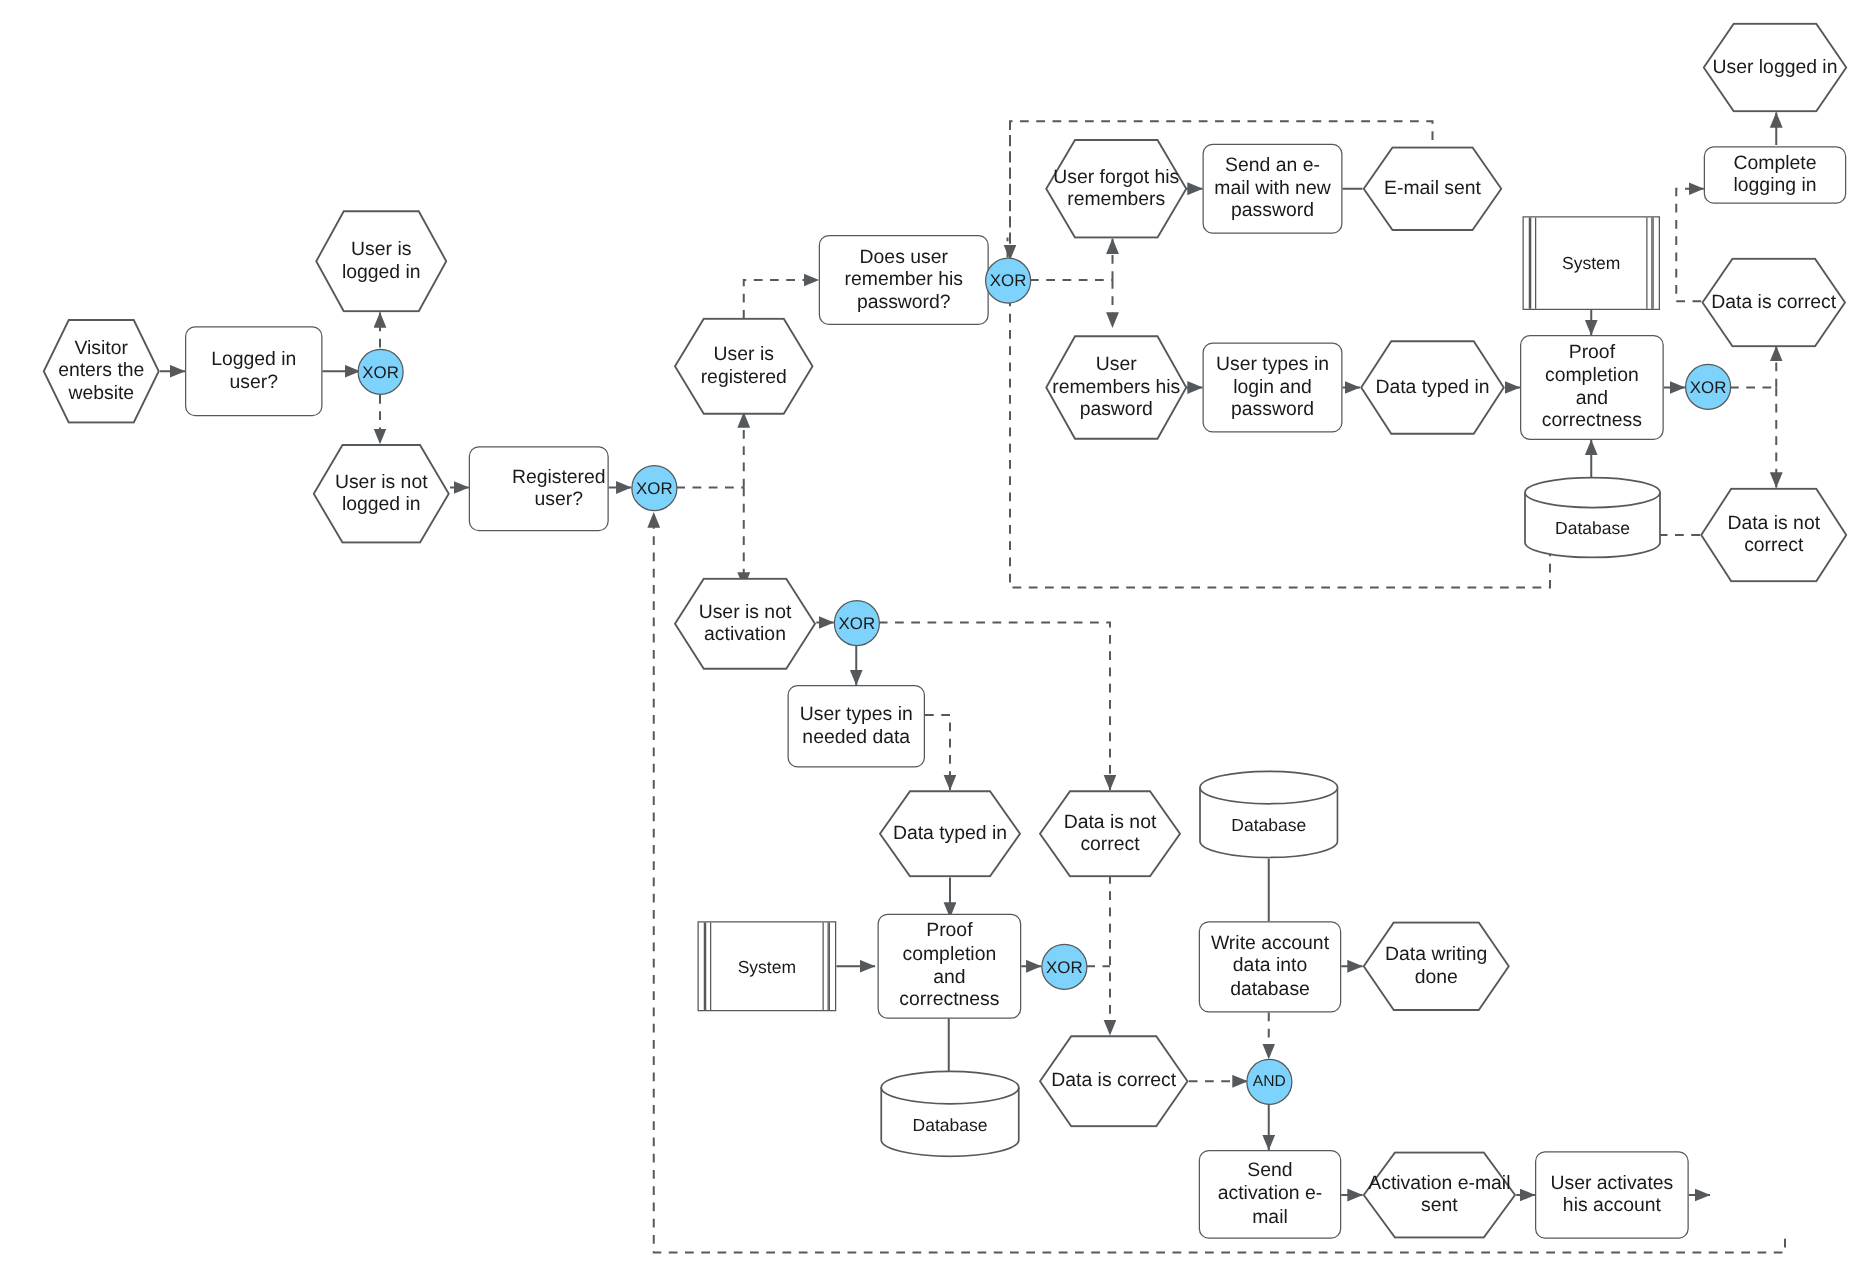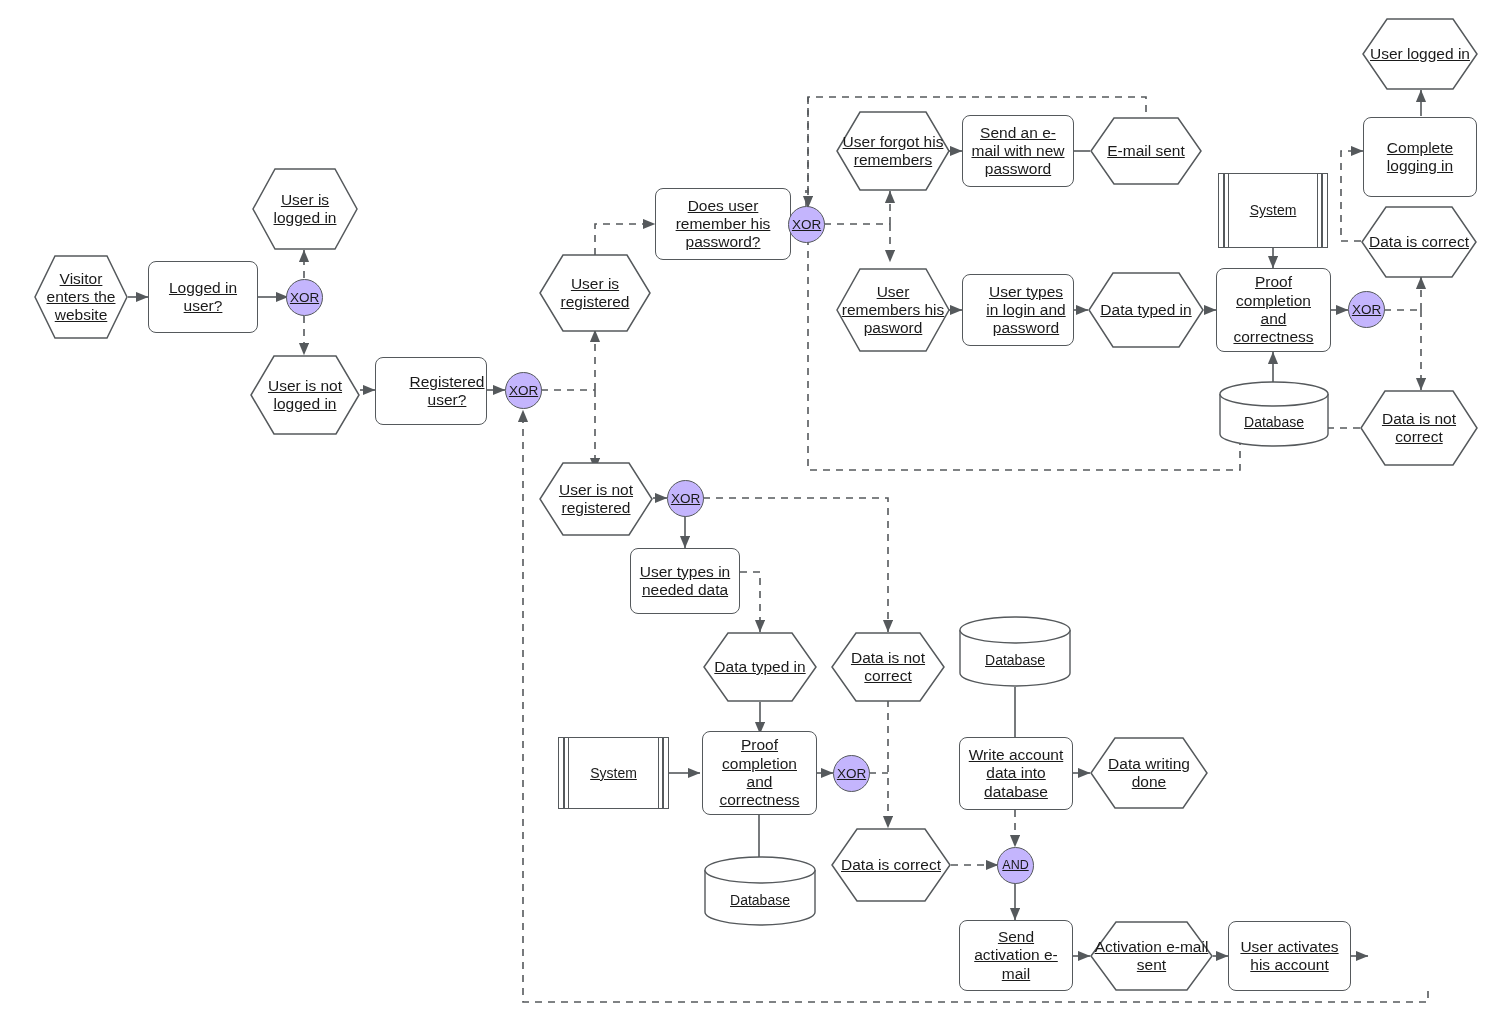--- a/index.html
+++ b/index.html
@@ -1,28 +1,28 @@
 <!DOCTYPE html>
 <html><head>
 <meta charset="utf-8">
 <style>
   html,body{margin:0;padding:0;background:#ffffff;}
   body{width:1500px;height:1021px;font-family:"Liberation Sans",sans-serif;}
   #canvas{position:relative;width:1500px;height:1021px;overflow:hidden;background:#fff;}
   svg#wires{position:absolute;left:0;top:0;width:1500px;height:1021px;pointer-events:none;}
   .node{position:absolute;box-sizing:border-box;display:flex;align-items:center;justify-content:center;text-align:center;color:#1a1a1a;}
-  .node .lbl{display:block;line-height:1.18;padding:0 4px;text-decoration:underline;}
+  .node .lbl{display:block;line-height:1.18;padding:0 4px;}
   
   .func{border:1.4px solid #55595c;border-radius:8px;background:#fff;font-size:15.5px;}
   
   .evt{background:transparent;font-size:15.5px;}
   .evt .hexbg{position:absolute;left:0;top:0;width:100%;height:100%;}
   .evt .lbl{position:relative;z-index:2;}
   
-  .conn{border:1.4px solid #55595c;border-radius:50%;background:#c4b5fd;font-size:13.5px;}
+  .conn{border:1.4px solid #55595c;border-radius:50%;background:#7dd3fc;font-size:13.5px;}
   
   .db{background:transparent;font-size:14px;}
   .db .cylbg{position:absolute;left:0;top:0;width:100%;height:100%;}
   .db .lbl{position:relative;z-index:2;}
   
   .sys{border:1.2px solid #55595c;background:#fff;font-size:14px;}
   .sys::before,.sys::after{content:"";position:absolute;top:0;bottom:0;width:0;border-left:1.2px solid #55595c;border-right:1.2px solid #55595c;}
   .sys::before{left:4px;}
   .sys::after{right:4px;}
   .sys .innerbar-l,.sys .innerbar-r{position:absolute;top:0;bottom:0;width:0;border-left:1.2px solid #55595c;}
@@ -165,21 +165,21 @@
     <svg class="hexbg" viewBox="0 0 112 78" preserveAspectRatio="none">
         <polygon points="24,1 88,1 111,39 88,77 24,77 1,39" fill="#fff" stroke="#55595c" stroke-width="1.5"></polygon>
       </svg>
     <span class="lbl">User is registered</span>
   </div>
 
   <div class="node evt" style="left:539px;top:462px;width:114px;height:74px;">
     <svg class="hexbg" viewBox="0 0 114 74" preserveAspectRatio="none">
         <polygon points="24,1 90,1 113,37 90,73 24,73 1,37" fill="#fff" stroke="#55595c" stroke-width="1.5"></polygon>
       </svg>
-    <span class="lbl">User is not registered</span>
+    <span class="lbl">User is not activation</span>
   </div>
 
   <div class="node func" style="left:655px;top:188px;width:136px;height:72px;">
     <span class="lbl">Does user remember his password?</span>
   </div>
 
   <div class="node conn" style="left:788px;top:206px;width:37px;height:37px;">
     <span class="lbl">XOR</span>
   </div>
 
@@ -201,21 +201,21 @@
     <span class="lbl">E-mail sent</span>
   </div>
 
   <div class="node evt" style="left:836px;top:268px;width:114px;height:84px;">
     <svg class="hexbg" viewBox="0 0 114 84" preserveAspectRatio="none">
         <polygon points="24,1 90,1 113,42 90,83 24,83 1,42" fill="#fff" stroke="#55595c" stroke-width="1.5"></polygon>
       </svg>
     <span class="lbl">User remembers his pasword</span>
   </div>
 
-  <div class="node func" style="left:962px;top:274px;width:112px;height:72px;padding-left:16px;">
+  <div class="node func" style="left:962px;top:274px;width:112px;height:72px;">
     <span class="lbl">User types in login and password</span>
   </div>
 
   <div class="node evt" style="left:1088px;top:272px;width:116px;height:76px;">
     <svg class="hexbg" viewBox="0 0 116 76" preserveAspectRatio="none">
         <polygon points="25,1 91,1 115,38 91,75 25,75 1,38" fill="#fff" stroke="#55595c" stroke-width="1.5"></polygon>
       </svg>
     <span class="lbl">Data typed in</span>
   </div>
 
@@ -248,21 +248,21 @@
     <span class="lbl">Data is correct</span>
   </div>
 
   <div class="node evt" style="left:1360px;top:390px;width:118px;height:76px;">
     <svg class="hexbg" viewBox="0 0 118 76" preserveAspectRatio="none">
         <polygon points="25,1 93,1 117,38 93,75 25,75 1,38" fill="#fff" stroke="#55595c" stroke-width="1.5"></polygon>
       </svg>
     <span class="lbl">Data is not correct</span>
   </div>
 
-  <div class="node func" style="left:1363px;top:117px;width:114px;height:80px;">
+  <div class="node func" style="left:1363px;top:117px;width:114px;height:46px;">
     <span class="lbl">Complete logging in</span>
   </div>
 
   <div class="node evt" style="left:1362px;top:18px;width:116px;height:72px;">
     <svg class="hexbg" viewBox="0 0 116 72" preserveAspectRatio="none">
         <polygon points="25,1 91,1 115,36 91,71 25,71 1,36" fill="#fff" stroke="#55595c" stroke-width="1.5"></polygon>
       </svg>
     <span class="lbl">User logged in</span>
   </div>
 

